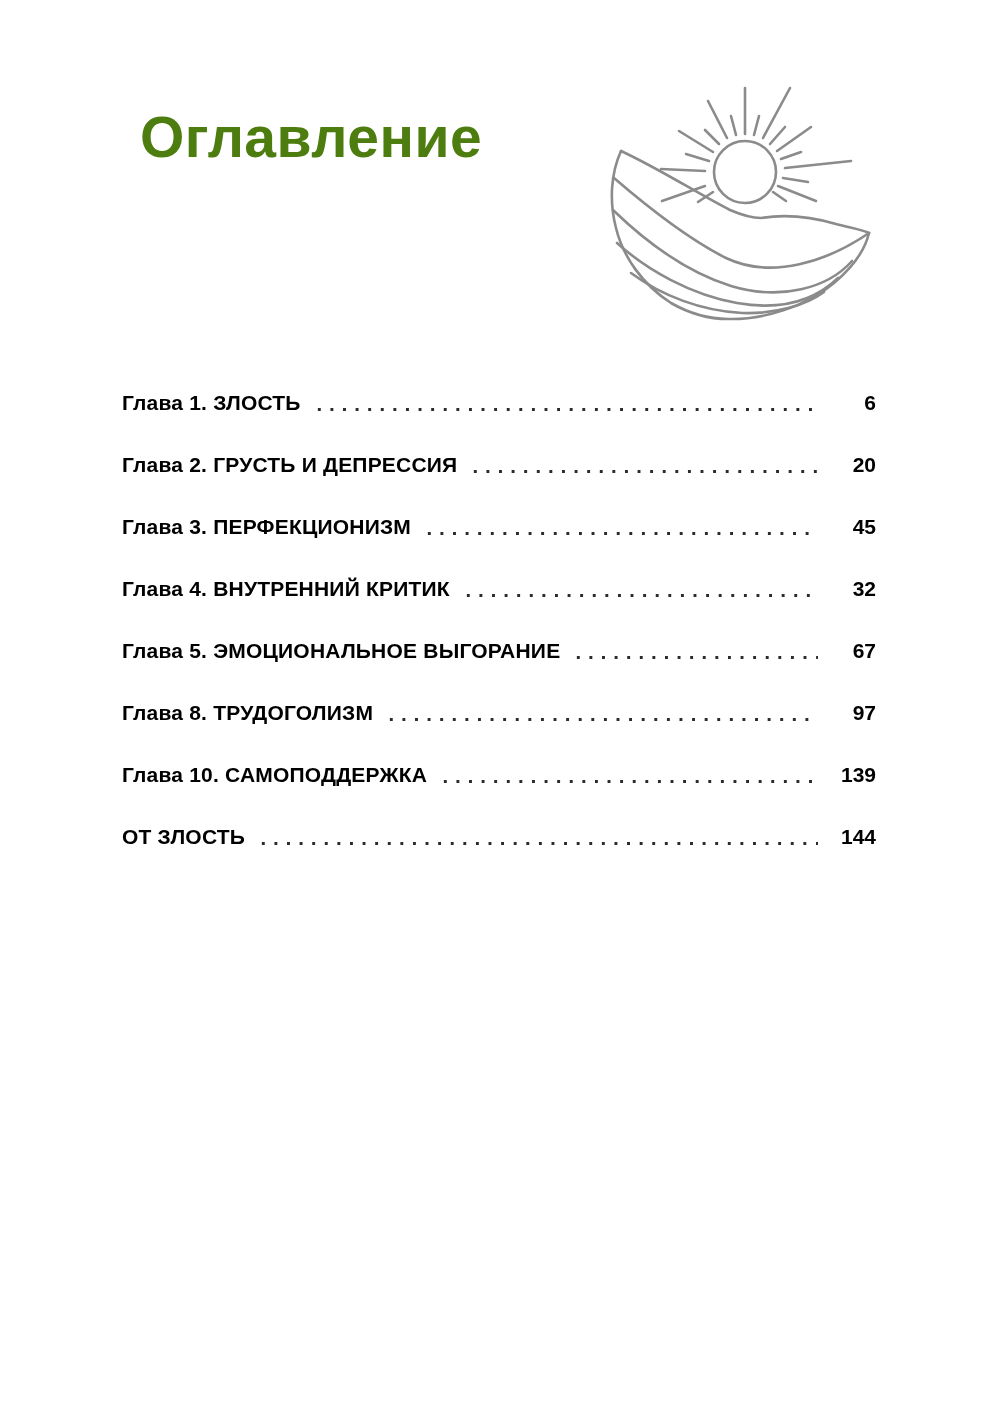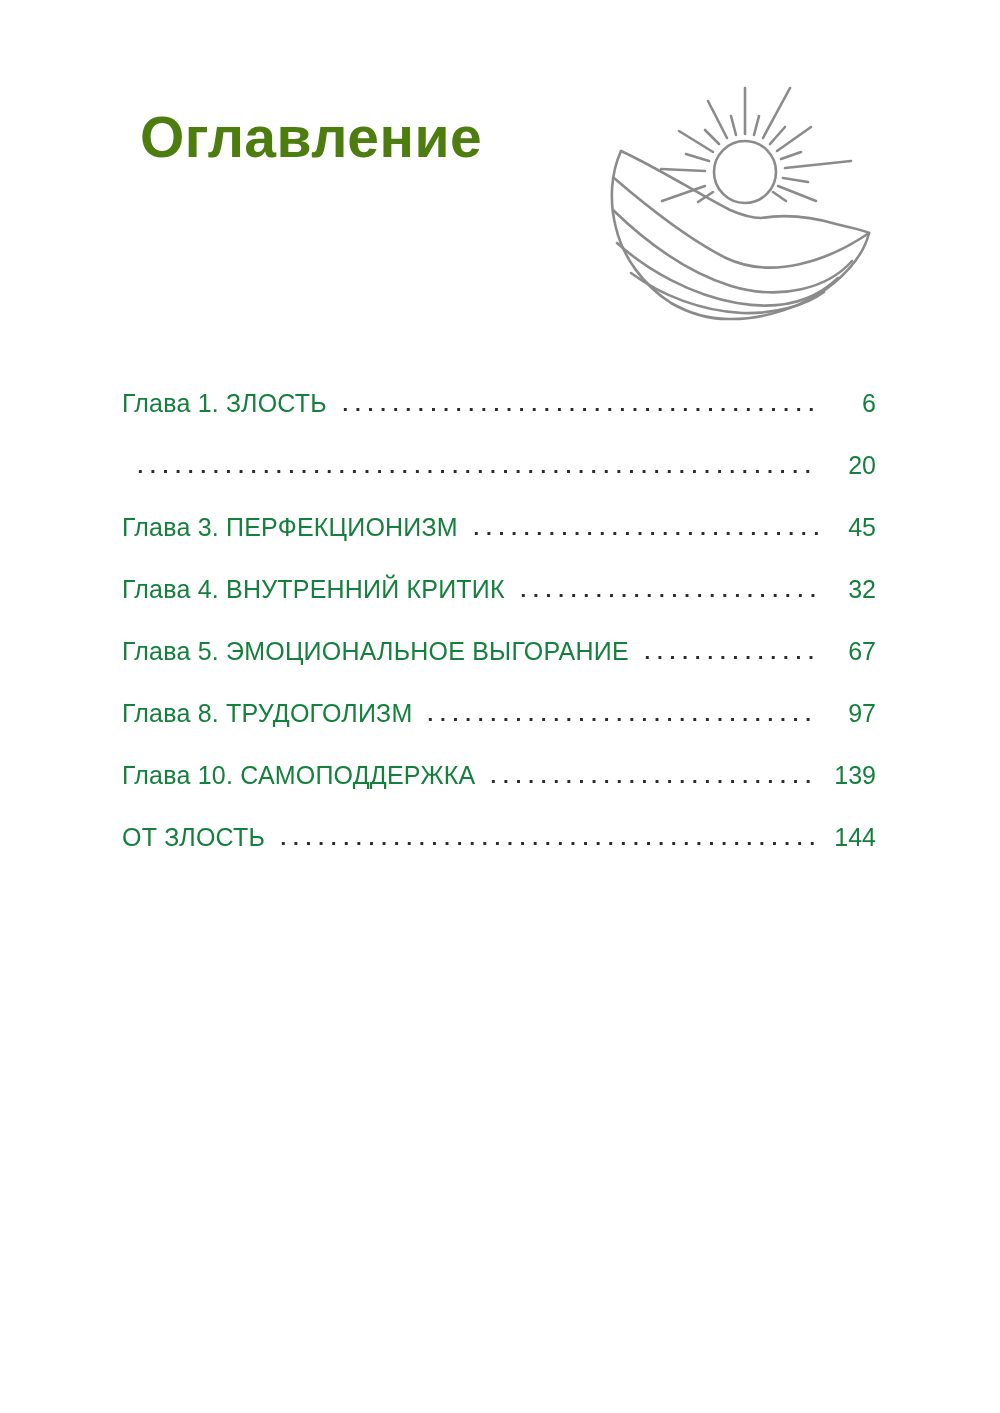--- a/index.html
+++ b/index.html
@@ -38,23 +38,23 @@
     position: absolute;
     left: 122px;
     top: 390px;
     width: 754px;
   }
   .toc-row {
     display: flex;
     height: 26px;
     line-height: 26px;
     margin-bottom: 36px;
-    font-size: 25px;
-    font-weight: 400;
-    color: #15803d;
+    font-size: 21px;
+    font-weight: 700;
+    color: #000000;
   }
   .toc-row:last-child { margin-bottom: 0; }
   .toc-label {
     white-space: nowrap;
     letter-spacing: 0.2px;
   }
   .toc-leader {
     flex: 1 1 auto;
     align-self: flex-end;
     height: 3px;
@@ -112,20 +112,21 @@
   </svg>
 </div>
 
 <div class="toc" id="toc-list">
     <div class="toc-row">
       <span class="toc-label">Глава 1. ЗЛОСТЬ</span>
       <span class="toc-leader"></span>
       <span class="toc-page">6</span>
     </div>
     <div class="toc-row">
+      <span class="toc-label">Глава 2. ГРУСТЬ И ДЕПРЕССИЯ</span>
       <span class="toc-leader"></span>
       <span class="toc-page">20</span>
     </div>
     <div class="toc-row">
       <span class="toc-label">Глава 3. ПЕРФЕКЦИОНИЗМ</span>
       <span class="toc-leader"></span>
       <span class="toc-page">45</span>
     </div>
     <div class="toc-row">
       <span class="toc-label">Глава 4. ВНУТРЕННИЙ КРИТИК</span>

